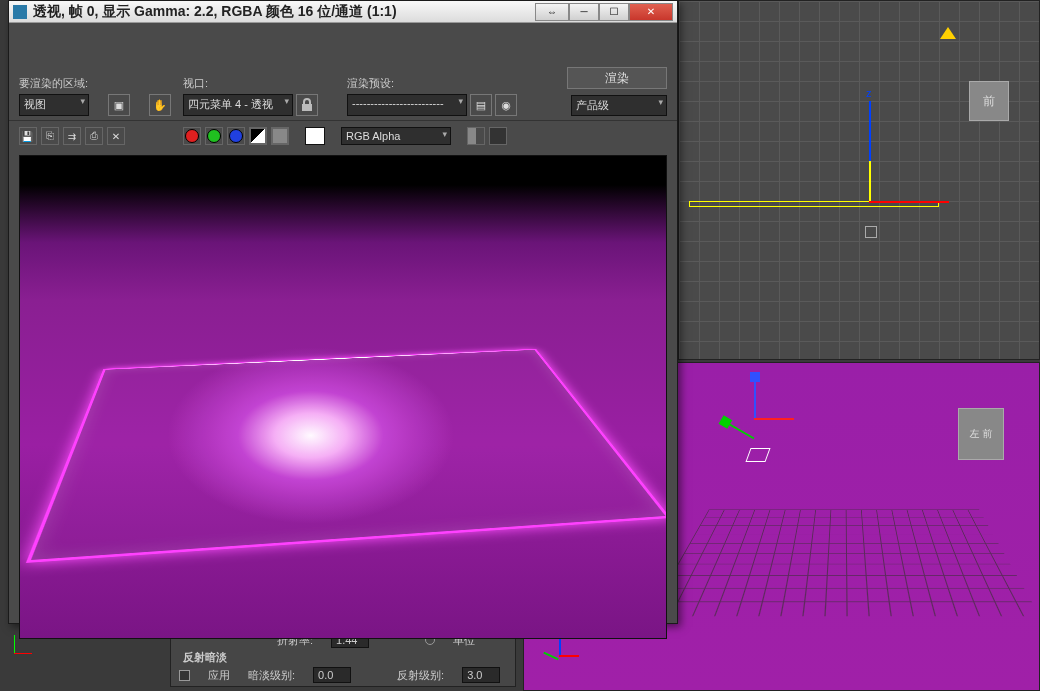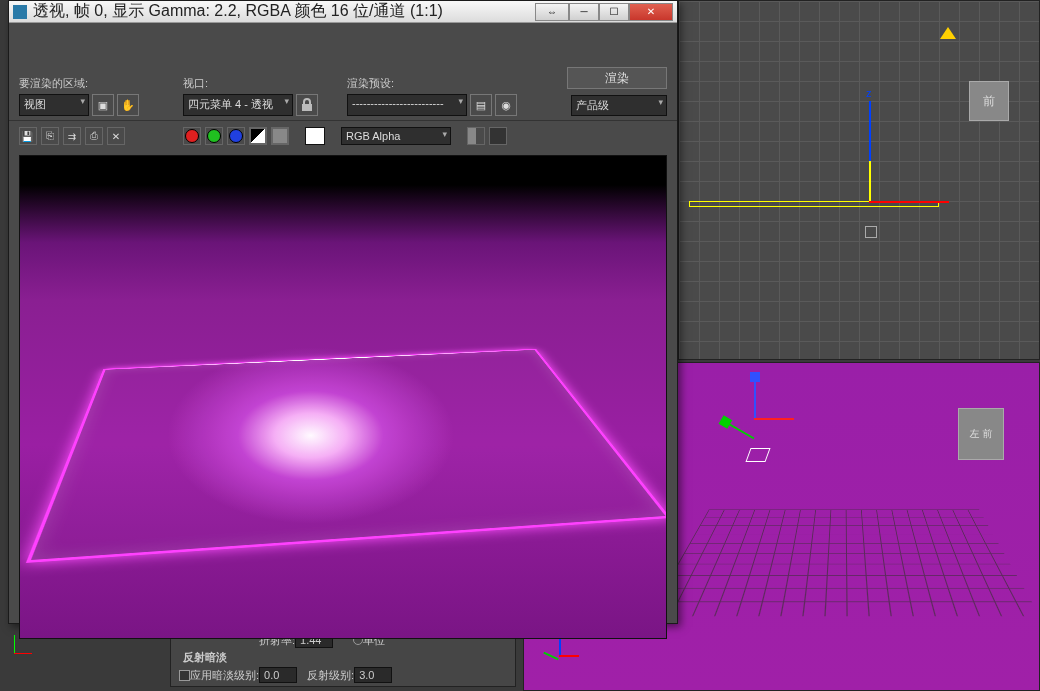--- a/index.html
+++ b/index.html
@@ -41,33 +41,33 @@
 .pg-y{width:30px;height:2px;background:#00d000;position:absolute;left:-8px;top:52px;transform:rotate(30deg);}
 .pg-y::before{content:'';position:absolute;left:-8px;top:-4px;width:10px;height:10px;background:#00d000;}
 .pg-box{position:absolute;left:14px;top:70px;width:20px;height:14px;border:1px solid #fff;transform:skewX(-20deg);}
 
 
 .bottom-strip{position:absolute;left:0;bottom:0;width:520px;height:70px;background:#3a3a3a;display:flex;}
 .corner-axes{width:40px;height:40px;margin:14px 8px;position:relative;}
 .ca-z{position:absolute;left:6px;top:0;width:1px;height:18px;background:#00ff00;}
 .ca-x{position:absolute;left:6px;top:18px;width:18px;height:1px;background:#ff0000;}
 .panel{background:#464646;border:1px solid #222;margin:4px;padding:4px 8px;font-size:11px;color:#ccc;}
-.panel-row{display:flex;align-items:center;gap:0;margin:2px 0;}
+.panel-row{display:flex;align-items:center;gap:18px;margin:2px 0;}
 .spinner{background:#2a2a2a;border:1px solid #111;color:#ccc;padding:1px 4px;width:38px;font-size:11px;}
 .chk{width:11px;height:11px;border:1px solid #999;background:#333;display:inline-block;}
 .radio{width:10px;height:10px;border:1px solid #999;border-radius:50%;display:inline-block;}
 
 
 .render-window {
   position: absolute; left: 8px; top: 0; width: 670px; height: 624px;
   background: #4a4a4a; border: 1px solid #1a1a1a; box-shadow: 3px 3px 8px rgba(0,0,0,0.5);
 }
 .titlebar{height:22px;background:linear-gradient(#f8f8f8,#dcdcdc);display:flex;align-items:center;padding:0 4px;border-bottom:1px solid #999;}
 .title-icon{width:14px;height:14px;background:#2a7aa8;margin-right:6px;}
-.title-text{flex:1;font-size:16px;color:#222;}
+.title-text{flex:1;font-size:14px;color:#222;font-weight:bold;}
 .winbtns{display:flex;gap:0;}
 .winbtn{width:30px;height:18px;background:linear-gradient(#f4f4f4,#d0d0d0);border:1px solid #888;display:flex;align-items:center;justify-content:center;font-size:10px;}
 .winbtn.spacer{width:34px;}
 .winbtn.close{background:linear-gradient(#e06050,#c8372c);color:#fff;width:44px;}
 .toolbar1{padding:8px 10px 4px;display:flex;align-items:flex-end;gap:4px;color:#ccc;font-size:11px;margin-top:36px;}
 .tcol{display:flex;flex-direction:column;gap:3px;}
 .lbl{font-size:11px;color:#ccc;}
 .dropdown{background:#2f2f2f;border:1px solid #111;color:#ddd;padding:2px 16px 2px 4px;font-size:11px;position:relative;min-width:60px;}
 .dropdown::after{content:'▾';position:absolute;right:3px;top:1px;color:#aaa;font-size:9px;}
 .iconbtn{width:22px;height:22px;background:#4a4a4a;border:1px solid #777;display:flex;align-items:center;justify-content:center;font-size:11px;color:#ddd;}
@@ -176,21 +176,21 @@
         </div>
       <div class="winbtn close">
           <span>✕</span>
         </div>
     </div>
   </div>
 
   <div class="toolbar1">
     <div class="tcol" style="width:160px">
       <span class="lbl">要渲染的区域:</span>
-      <div style="display:flex;gap:3px">
+      <div style="display:flex;gap:19px">
         <div class="dropdown" style="width:70px"><span>视图</span></div>
         <div class="iconbtn">▣</div>
         <div class="iconbtn">✋</div>
       </div>
     </div>
     <div class="tcol" style="width:160px">
       <span class="lbl">视口:</span>
       <div style="display:flex;gap:3px">
         <div class="dropdown" style="width:110px"><span>四元菜单 4 - 透视</span></div>
         <div class="iconbtn">

